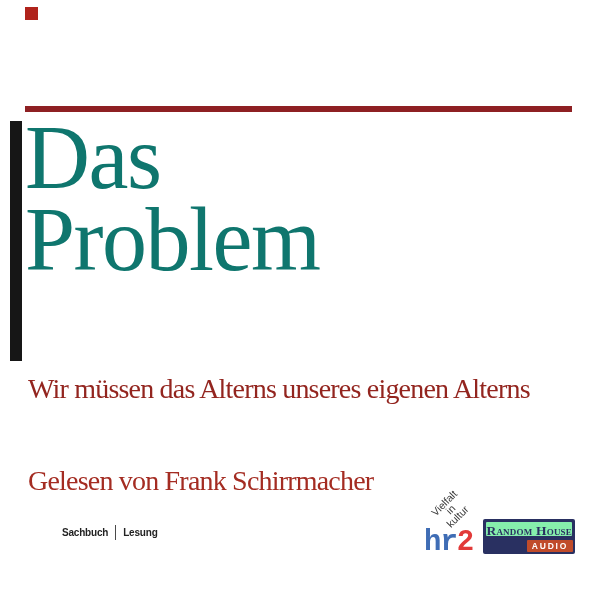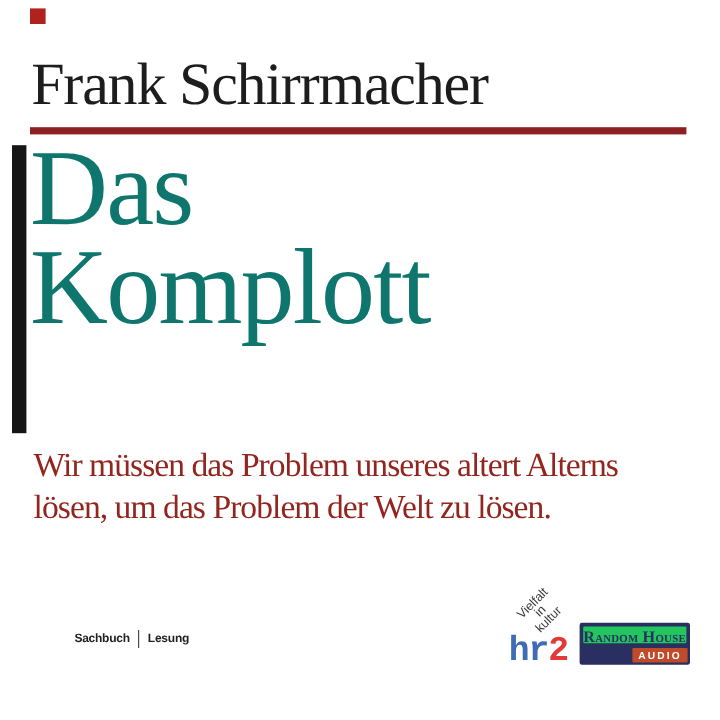--- a/index.html
+++ b/index.html
@@ -38,51 +38,50 @@
              transform:rotate(-45deg);
              font-family:"Liberation Sans",sans-serif;font-size:10.5px;line-height:9.5px;
              color:#3b3b3b;text-align:center;}
   .hr2-word{position:absolute;left:14px;top:48px;font-family:Liberation Mono, monospace;
             font-size:29px;line-height:30px;font-weight:700;letter-spacing:-1px;white-space:nowrap;}
   .hr-blue{color:#3f6db5;}
   .hr-red{color:#e23a39;}
 
   
   .rh{position:absolute;left:483px;top:519px;width:92px;height:35px;background:#293061;border-radius:2px;}
-  .rh-name{position:absolute;left:3px;top:3px;width:86px;height:14px;background:#22c55e;
+  .rh-name{position:absolute;left:3px;top:3px;width:86px;height:14px;background:#86efac;
            font-family:"Liberation Serif",serif;font-variant:small-caps;font-weight:700;
-           font-size:13.5px;line-height:18px;text-align:left;color:#293061;
+           font-size:13.5px;line-height:18px;text-align:right;color:#293061;
            letter-spacing:0.2px;border-radius:1px;}
   .rh-audio{position:absolute;right:2px;bottom:2px;width:46px;height:12px;background:#c04b2a;
             font-family:"Liberation Sans",sans-serif;font-size:8.5px;line-height:12px;
             font-weight:700;letter-spacing:1.8px;text-align:center;color:#ffffff;border-radius:1px;margin-top:32px;}
 </style>
 </head>
 <body>
 
 <div class="cover">
 
   <div class="corner-square"></div>
 
-  <div class="author">Frank Schirrmacher</div>
 
   <div class="rule"></div>
 
   <div class="title-side-bar"></div>
 
   <div class="title">
     <div class="title-line">Das</div>
-    <div class="title-line">Komplott</div>
+    <div class="title-line">Problem</div>
   </div>
 
   <div class="tagline">
-    <div class="tagline-line">Wir müssen das Problem unseres altert Alterns</div>
-    <div class="tagline-line">lösen, um das Problem der Welt zu lösen.</div>
+    <div class="tagline-line">Wir müssen das Alterns unseres eigenen Alterns</div>
   </div>
 
+  <div class="readby">Gelesen von Frank Schirrmacher</div>
 
   <div class="meta">
     <span>Sachbuch</span>
     <span class="divider"></span>
     <span>Lesung</span>
   </div>
 
   <div class="hr2">
     <div class="hr2-claim">
       <div>Vielfalt</div>

